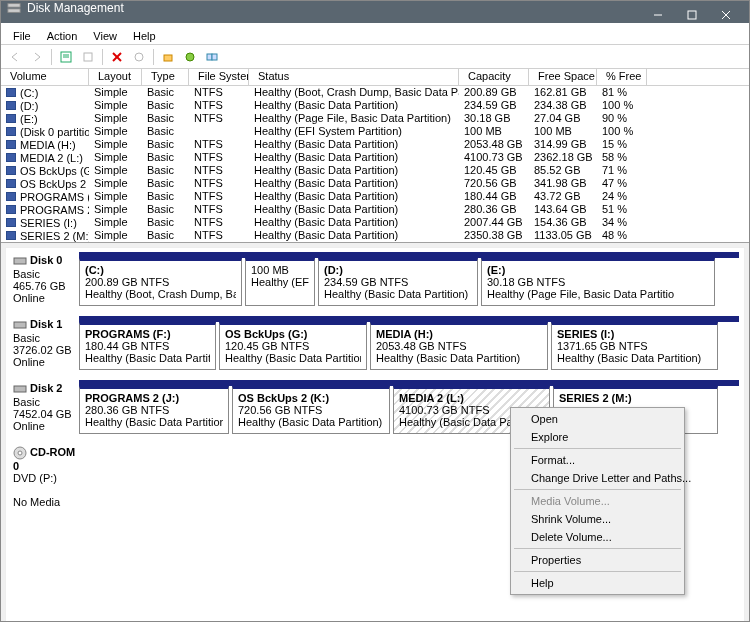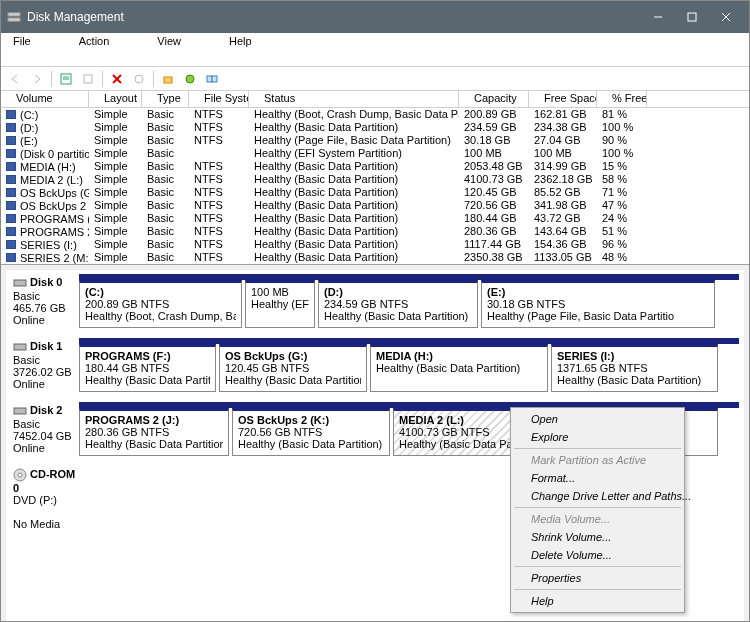--- a/index.html
+++ b/index.html
@@ -1,31 +1,31 @@
 <!DOCTYPE html>
 <html><head>
 <meta charset="utf-8">
 <style>
 * { margin: 0; padding: 0; box-sizing: border-box; font-family: "Segoe UI", Tahoma, sans-serif; font-size: 11px; }
 body { width: 750px; height: 622px; background: #f0f0f0; border: 1px solid #888; overflow: hidden; }
-.titlebar { height: 32px; background: #5a6670; color: #fff; display: flex; align-items: center; padding: 0 6px; }
+.titlebar { height: 22px; background: #5a6670; color: #fff; display: flex; align-items: flex-start; padding: 0 6px; }
 .titlebar .icon { width: 14px; height: 14px; margin-right: 6px; display:flex; align-items:center; justify-content:center; }
 .titlebar .title { flex: 1; font-size: 12px; }
 .winbtns { display: flex; gap: 0; }
 .winbtn { width: 34px; height: 28px; display: flex; align-items: center; justify-content: center; color: #fff; }
-.menubar { height: 34px; background: #fff; border-bottom: 1px solid #d0d0d0; display: flex; align-items: flex-start; padding-left: 4px; gap: 32px; }
+.menubar { height: 22px; background: #fff; border-bottom: 1px solid #d0d0d0; display: flex; align-items: flex-end; padding-left: 4px; }
 .menubar span { padding: 2px 8px; cursor: default; }
 .toolbar { height: 24px; background: #fff; border-bottom: 1px solid #d0d0d0; display: flex; align-items: center; padding-left: 4px; gap: 2px; }
 .tbtn { width: 20px; height: 20px; display: flex; align-items: center; justify-content: center; }
 .tbtn.dis { opacity: .35; }
 .tdiv { width: 1px; height: 16px; background: #ccc; margin: 0 2px; }
 
 .table { background: #fff; border-bottom: 1px solid #a0a0a0; }
 .thead { display: grid; grid-template-columns: 88px 53px 47px 60px 210px 70px 68px 50px; height: 17px; border-bottom: 1px solid #d0d0d0; }
-.thead div { border-right: 1px solid #d0d0d0; padding: 1px 15px; background: #fff; font-weight: normal; white-space: nowrap; overflow: hidden; }
+.thead div { border-right: 1px solid #d0d0d0; padding: 1px 9px; background: #fff; font-weight: normal; white-space: nowrap; overflow: hidden; }
 .trow { display: grid; grid-template-columns: 88px 53px 47px 60px 210px 70px 68px 50px; height: 13px; }
 .trow div { padding: 0 5px; white-space: nowrap; overflow: hidden; text-overflow: clip; }
 .trow div:first-child { display: flex; align-items: center; gap: 4px; }
 .volico { width: 10px; height: 9px; background: #3b5ba5; border: 1px solid #2a4a8a; flex-shrink:0; }
 .trow div:nth-child(6),.trow div:nth-child(7),.trow div:nth-child(8){}
 
 .disks { background: #fff; margin: 4px; border: 1px solid #eee; height: 375px; overflow: auto; }
 .disk { display: flex; margin: 4px 5px 10px 5px; }
 .diskinfo { width: 68px; padding: 2px 2px; }
 .diskinfo .dicon { width:14px; height:14px; display:inline-block; vertical-align:middle; }
@@ -34,21 +34,21 @@
 .diskbar { height: 6px; background: #1a237e; }
 .partsrow { display: flex; gap: 3px; flex: 1; }
 .part { border: 1px solid #888; padding: 3px 5px; background: #fff; overflow: hidden; min-height: 48px; }
 .part .pname { font-weight: bold; white-space: nowrap; }
 .part .psize { white-space: nowrap; }
 .part .pstat { white-space: nowrap; overflow: hidden; text-overflow: clip; }
 .part.sel { border-top: 3px solid #1a237e; }
 .part.hatch { background: repeating-linear-gradient(135deg, #fff 0, #fff 4px, #ddd 4px, #ddd 6px); }
 .cdinfo .dname { font-weight:bold; }
 
-.ctxmenu { position: absolute; left: 510px; top: 407px; width: 175px; background: #f0f0f0; border: 1px solid #a0a0a0; box-shadow: 2px 2px 4px rgba(0,0,0,.25); padding: 2px; z-index: 100; font-style: italic; }
+.ctxmenu { position: absolute; left: 510px; top: 407px; width: 175px; background: #f0f0f0; border: 1px solid #a0a0a0; box-shadow: 2px 2px 4px rgba(0,0,0,.25); padding: 2px; z-index: 100; }
 .ctxitem { padding: 3px 18px; white-space: nowrap; }
 .ctxitem.dis { color: #888; }
 .ctxhr { height: 1px; background: #c0c0c0; margin: 2px 1px; }
 </style>
 </head>
 <body>
 
 <div class="titlebar">
   <span class="icon">
     <svg width="14" height="14" viewBox="0 0 16 16">
@@ -283,23 +283,23 @@
       </div>
       <div class="trow">
         <div>
           <span class="volico"></span>
           <span>SERIES (I:)</span>
         </div>
     <div>Simple</div>
         <div>Basic</div>
         <div>NTFS</div>
         <div>Healthy (Basic Data Partition)</div>
-    <div>1117.44 GB</div>
+    <div>2007.44 GB</div>
         <div>154.36 GB</div>
-        <div>96 %</div>
+        <div>34 %</div>
       </div>
       <div class="trow">
         <div>
           <span class="volico"></span>
           <span>SERIES 2 (M:)</span>
         </div>
     <div>Simple</div>
         <div>Basic</div>
         <div>NTFS</div>
         <div>Healthy (Basic Data Partition)</div>
@@ -354,20 +354,21 @@
               <div class="psize">180.44 GB NTFS</div>
               <div class="pstat">Healthy (Basic Data Partition)</div>
             </div>
             <div class="part sel" style="width: 148px;">
               <div class="pname">OS BckUps  (G:)</div>
               <div class="psize">120.45 GB NTFS</div>
               <div class="pstat">Healthy (Basic Data Partition)</div>
             </div>
             <div class="part sel" style="width: 178px;">
               <div class="pname">MEDIA  (H:)</div>
+              <div class="psize">2053.48 GB NTFS</div>
               <div class="pstat">Healthy (Basic Data Partition)</div>
             </div>
             <div class="part sel" style="width: 167px;">
               <div class="pname">SERIES  (I:)</div>
               <div class="psize">1371.65 GB NTFS</div>
               <div class="pstat">Healthy (Basic Data Partition)</div>
             </div>
           </div>
         </div>
       </div>
@@ -414,21 +415,20 @@
       <span>No Media</span>
     </div>
     <div class="diskparts"></div>
   </div>
 </div>
 
 <div class="ctxmenu">
   <div class="ctxitem">Open</div>
   <div class="ctxitem">Explore</div>
   <div class="ctxhr"></div>
-  <div class="ctxitem dis">Mark Partition as Active</div>
   <div class="ctxitem">Format...</div>
   <div class="ctxitem">Change Drive Letter and Paths...</div>
   <div class="ctxhr"></div>
   <div class="ctxitem dis">Media Volume...</div>
   <div class="ctxitem">Shrink Volume...</div>
   <div class="ctxitem">Delete Volume...</div>
   <div class="ctxhr"></div>
   <div class="ctxitem">Properties</div>
   <div class="ctxhr"></div>
   <div class="ctxitem">Help</div>

